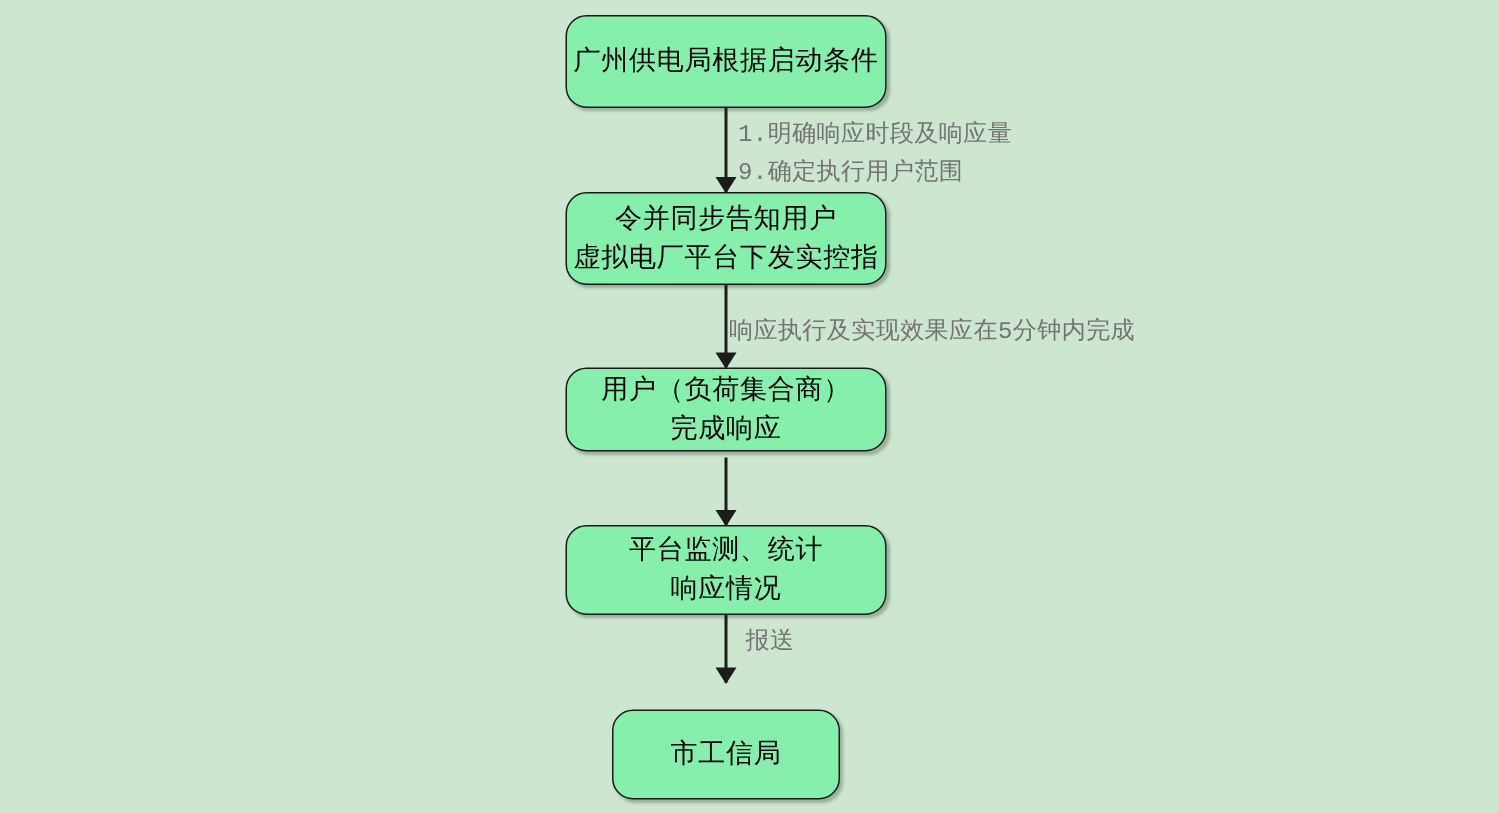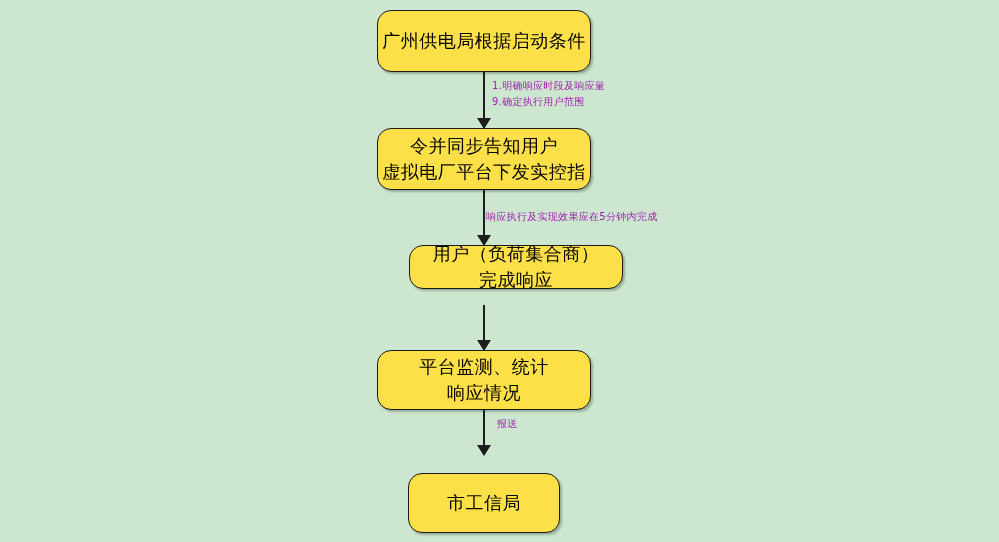--- a/index.html
+++ b/index.html
@@ -15,21 +15,21 @@
   }
   #flow-canvas {
     position: relative;
     width: 999px;
     height: 542px;
   }
 
   
   .node {
     position: absolute;
-    background: #fde047;
+    background: #86efac;
     border: 1.6px solid #1a1a1a;
     border-radius: 14px;
     box-sizing: border-box;
     display: flex;
     flex-direction: column;
     align-items: center;
     justify-content: center;
     text-align: center;
     color: #000000;
     font-size: 18px;
@@ -37,21 +37,21 @@
     letter-spacing: 0.5px;
     box-shadow: 2px 2px 2px rgba(90,110,90,0.45);
   }
   .node .line {
     display: block;
     white-space: nowrap;
   }
 
   .node-1 { left: 377px; top: 10px;  width: 214px; height: 62px; }
   .node-2 { left: 377px; top: 128px; width: 214px; height: 62px; }
-  .node-3 { left: 377px; top: 245px; width: 214px; height: 44px; margin-left: 32px; }
+  .node-3 { left: 377px; top: 245px; width: 214px; height: 56px; }
   .node-4 { left: 377px; top: 350px; width: 214px; height: 60px; }
   .node-5 { left: 408px; top: 473px; width: 152px; height: 60px; }
 
   
   .connector {
     position: absolute;
     left: 483px;
     width: 2px;
     background: #1c1c1c;
   }
@@ -66,25 +66,26 @@
     border-top: 11px solid #1c1c1c;
   }
   .conn-1 { top: 72px;  height: 56px; }
   .conn-2 { top: 190px; height: 55px; }
   .conn-3 { top: 305px; height: 45px; }
   .conn-4 { top: 410px; height: 45px; }
 
   
   .edge-label {
     position: absolute;
-    color: #a21caf;
-    font-size: 10px;
+    color: #737373;
+    font-size: 16px;
     line-height: 1.55;
     white-space: nowrap;
     letter-spacing: 0.3px;
+    font-family: Liberation Mono, monospace;
   }
   .label-1 { left: 492px; top: 78px; }
   .label-2 { left: 486px; top: 209px; }
   .label-3 { left: 497px; top: 416px; }
 </style>
 </head>
 <body>
 
 <div id="flow-canvas">
 

